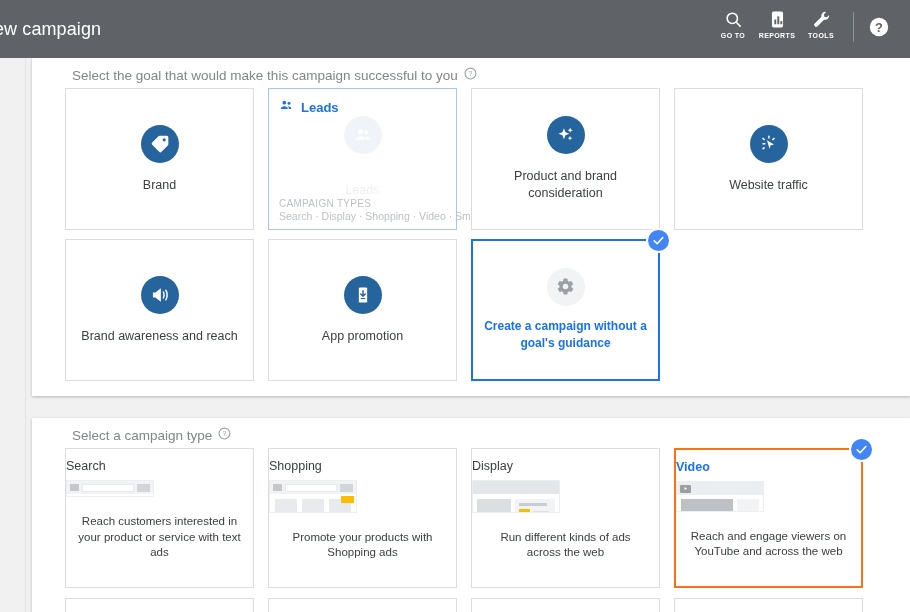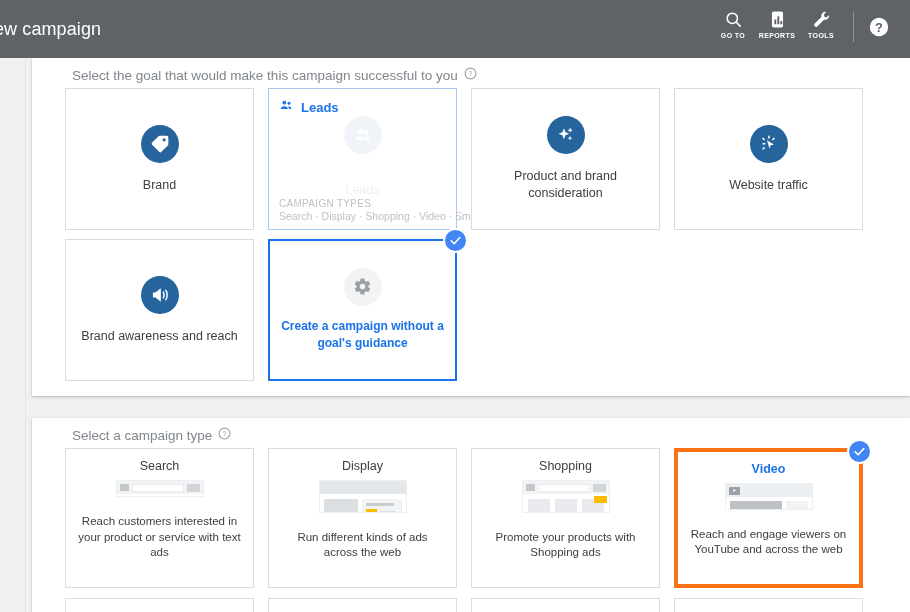--- a/index.html
+++ b/index.html
@@ -199,25 +199,24 @@
     grid-template-columns: repeat(4, 189px);
     grid-auto-rows: 140px;
     column-gap: 14px;
     row-gap: 10px;
   }
   .type-card {
     position: relative;
     border: 1px solid #dadce0;
     background: #fff;
     display: flex; flex-direction: column;
-    align-items: center;
     padding-top: 10px;
     cursor: pointer;
   }
-  .type-card.selected { border: 4px solid #f97316; }
+  .type-card.selected { border: 2px solid #f97316; }
   .type-title {
     font-size: 12.5px;
     color: #3c4043;
   }
   .type-card.selected .type-title { color: #1a73e8; font-weight: bold; }
   .type-desc {
     font-size: 11.5px;
     color: #3c4043;
     text-align: center;
     line-height: 1.35;
@@ -385,20 +384,31 @@
       <div class="goal-icon">
         <svg width="20" height="20" viewBox="0 0 24 24">
           <path d="M13 4L6.5 9H3.5v6h3L13 20z" fill="#fff"></path>
           <path d="M16 8.6c1.1.8 1.1 5.9 0 6.8" stroke="#fff" stroke-width="1.8" fill="none" stroke-linecap="round"></path>
           <path d="M19 6.4c2 1.6 2 9.6 0 11.2" stroke="#fff" stroke-width="1.8" fill="none" stroke-linecap="round"></path>
         </svg>
       </div>
       <div class="goal-label">Brand awareness and reach</div>
     </div>
 
+    <div class="goal-card">
+      <div class="goal-icon">
+        <svg width="20" height="20" viewBox="0 0 24 24">
+          <rect x="6.5" y="2.5" width="11" height="19" rx="1.8" fill="#fff"></rect>
+          <rect x="6.5" y="2.5" width="11" height="19" rx="1.8" fill="none" stroke="#25649c" stroke-width="1"></rect>
+          <path d="M12 6.8v6.4M9.3 10.8L12 13.6l2.7-2.8" stroke="#25649c" stroke-width="1.7" fill="none" stroke-linecap="round" stroke-linejoin="round"></path>
+          <rect x="9.4" y="15.6" width="5.2" height="1.3" fill="#25649c"></rect>
+        </svg>
+      </div>
+      <div class="goal-label">App promotion</div>
+    </div>
 
     <div class="goal-card selected">
       <div class="check-badge">
         <svg width="13" height="13" viewBox="0 0 24 24" fill="none" stroke="#fff" stroke-width="3" stroke-linecap="round" stroke-linejoin="round">
           <polyline points="4,12.5 9.5,18 20,6.5"></polyline>
         </svg>
       </div>
       <div class="goal-icon">
         <svg width="19" height="19" viewBox="0 0 24 24">
           <path d="M19.4 13c.04-.3.06-.6.06-1s-.02-.7-.06-1l2.1-1.6a.5.5 0 0 0 .12-.64l-2-3.46a.5.5 0 0 0-.6-.22l-2.5 1a7.3 7.3 0 0 0-1.7-1l-.38-2.65a.5.5 0 0 0-.5-.43h-4a.5.5 0 0 0-.5.43L9.06 5.1a7.3 7.3 0 0 0-1.7 1l-2.5-1a.5.5 0 0 0-.6.22l-2 3.46a.5.5 0 0 0 .12.64L4.5 11c-.04.3-.06.6-.06 1s.02.7.06 1l-2.1 1.6a.5.5 0 0 0-.12.64l2 3.46a.5.5 0 0 0 .6.22l2.5-1c.52.4 1.1.74 1.7 1l.38 2.65a.5.5 0 0 0 .5.43h4a.5.5 0 0 0 .5-.43l.38-2.65c.6-.26 1.18-.6 1.7-1l2.5 1a.5.5 0 0 0 .6-.22l2-3.46a.5.5 0 0 0-.12-.64zM12 15.5A3.5 3.5 0 1 1 15.5 12 3.5 3.5 0 0 1 12 15.5z" fill="#9aa0a6"></path>
@@ -437,20 +447,55 @@
             <div class="ad-chip"></div>
               <div class="ln" style="width:40%;margin:0"></div>
           </div>
           <div class="ln" style="width:84%"></div>
           <div class="ln" style="width:0%;height:4px;background:transparent;"></div>
           <div class="ln dark" style="width:58%"></div>
 
         </div>
       </div>
       <div class="type-desc">Reach customers interested in your product or service with text ads</div>
+    </div>
+
+    <div class="type-card">
+      <div class="type-title">Shopping</div>
+      <div class="thumb">
+        <div class="thumb-bar">
+          <div class="thumb-logo"></div>
+            <div class="thumb-input"></div>
+            <div class="thumb-btn"></div>
+        </div>
+        <div style="display:flex;gap:5px;padding:5px 5px 0 5px;position:relative;">
+          <div style="width:30%">
+            <div style="height:13px;background:#e8eaed;margin-bottom:3px;"></div>
+            <div class="ln" style="width:82%"></div>
+              <div class="ln" style="width:70%"></div>
+          </div>
+          <div style="width:30%">
+            <div style="height:13px;background:#e8eaed;margin-bottom:3px;"></div>
+            <div class="ln" style="width:82%"></div>
+              <div class="ln" style="width:70%"></div>
+          </div>
+          <div style="width:30%">
+            <div style="height:13px;background:#e8eaed;margin-bottom:3px;"></div>
+            <div class="ln" style="width:82%"></div>
+              <div class="ln" style="width:70%"></div>
+          </div>
+          <div class="ad-chip" style="position:absolute;right:2px;top:2px;"></div>
+        </div>
+        <div style="padding:4px 5px 0 5px;">
+          <div class="ln dark" style="width:62%"></div>
+          <div class="ln" style="width:78%"></div>
+
+        </div>
+      </div>
+      <div class="type-desc">Promote your products with Shopping ads</div>
     </div>
 
     <div class="type-card">
       <div class="type-title">Display</div>
       <div class="thumb">
         <div class="thumb-bar" style="background:#e4e7ea;"></div>
         <div style="display:flex;gap:4px;padding:5px 4px 0 4px;">
           <div style="width:44%;height:26px;background:#dcdfe2;"></div>
           <div style="flex:1;background:#f1f3f4;padding:4px;">
             <div class="ln dark" style="width:88%"></div>
@@ -462,55 +507,20 @@
           </div>
         </div>
         <div style="padding:5px 4px 0 4px;">
           <div class="ln" style="width:46%"></div>
           <div class="ln" style="width:42%"></div>
         </div>
       </div>
       <div class="type-desc">Run different kinds of ads across the web</div>
     </div>
 
-    <div class="type-card">
-      <div class="type-title">Shopping</div>
-      <div class="thumb">
-        <div class="thumb-bar">
-          <div class="thumb-logo"></div>
-            <div class="thumb-input"></div>
-            <div class="thumb-btn"></div>
-        </div>
-        <div style="display:flex;gap:5px;padding:5px 5px 0 5px;position:relative;">
-          <div style="width:30%">
-            <div style="height:13px;background:#e8eaed;margin-bottom:3px;"></div>
-            <div class="ln" style="width:82%"></div>
-              <div class="ln" style="width:70%"></div>
-          </div>
-          <div style="width:30%">
-            <div style="height:13px;background:#e8eaed;margin-bottom:3px;"></div>
-            <div class="ln" style="width:82%"></div>
-              <div class="ln" style="width:70%"></div>
-          </div>
-          <div style="width:30%">
-            <div style="height:13px;background:#e8eaed;margin-bottom:3px;"></div>
-            <div class="ln" style="width:82%"></div>
-              <div class="ln" style="width:70%"></div>
-          </div>
-          <div class="ad-chip" style="position:absolute;right:2px;top:2px;"></div>
-        </div>
-        <div style="padding:4px 5px 0 5px;">
-          <div class="ln dark" style="width:62%"></div>
-          <div class="ln" style="width:78%"></div>
-
-        </div>
-      </div>
-      <div class="type-desc">Promote your products with Shopping ads</div>
-    </div>
-
     <div class="type-card selected">
       <div class="check-badge">
         <svg width="13" height="13" viewBox="0 0 24 24" fill="none" stroke="#fff" stroke-width="3" stroke-linecap="round" stroke-linejoin="round">
           <polyline points="4,12.5 9.5,18 20,6.5"></polyline>
         </svg>
       </div>
       <div class="type-title">Video</div>
       <div class="thumb">
         <div class="thumb-bar" style="background:#eceff1;">
           <div style="width:11px;height:8px;background:#9aa0a6;border-radius:1px;display:flex;align-items:center;justify-content:center;">

